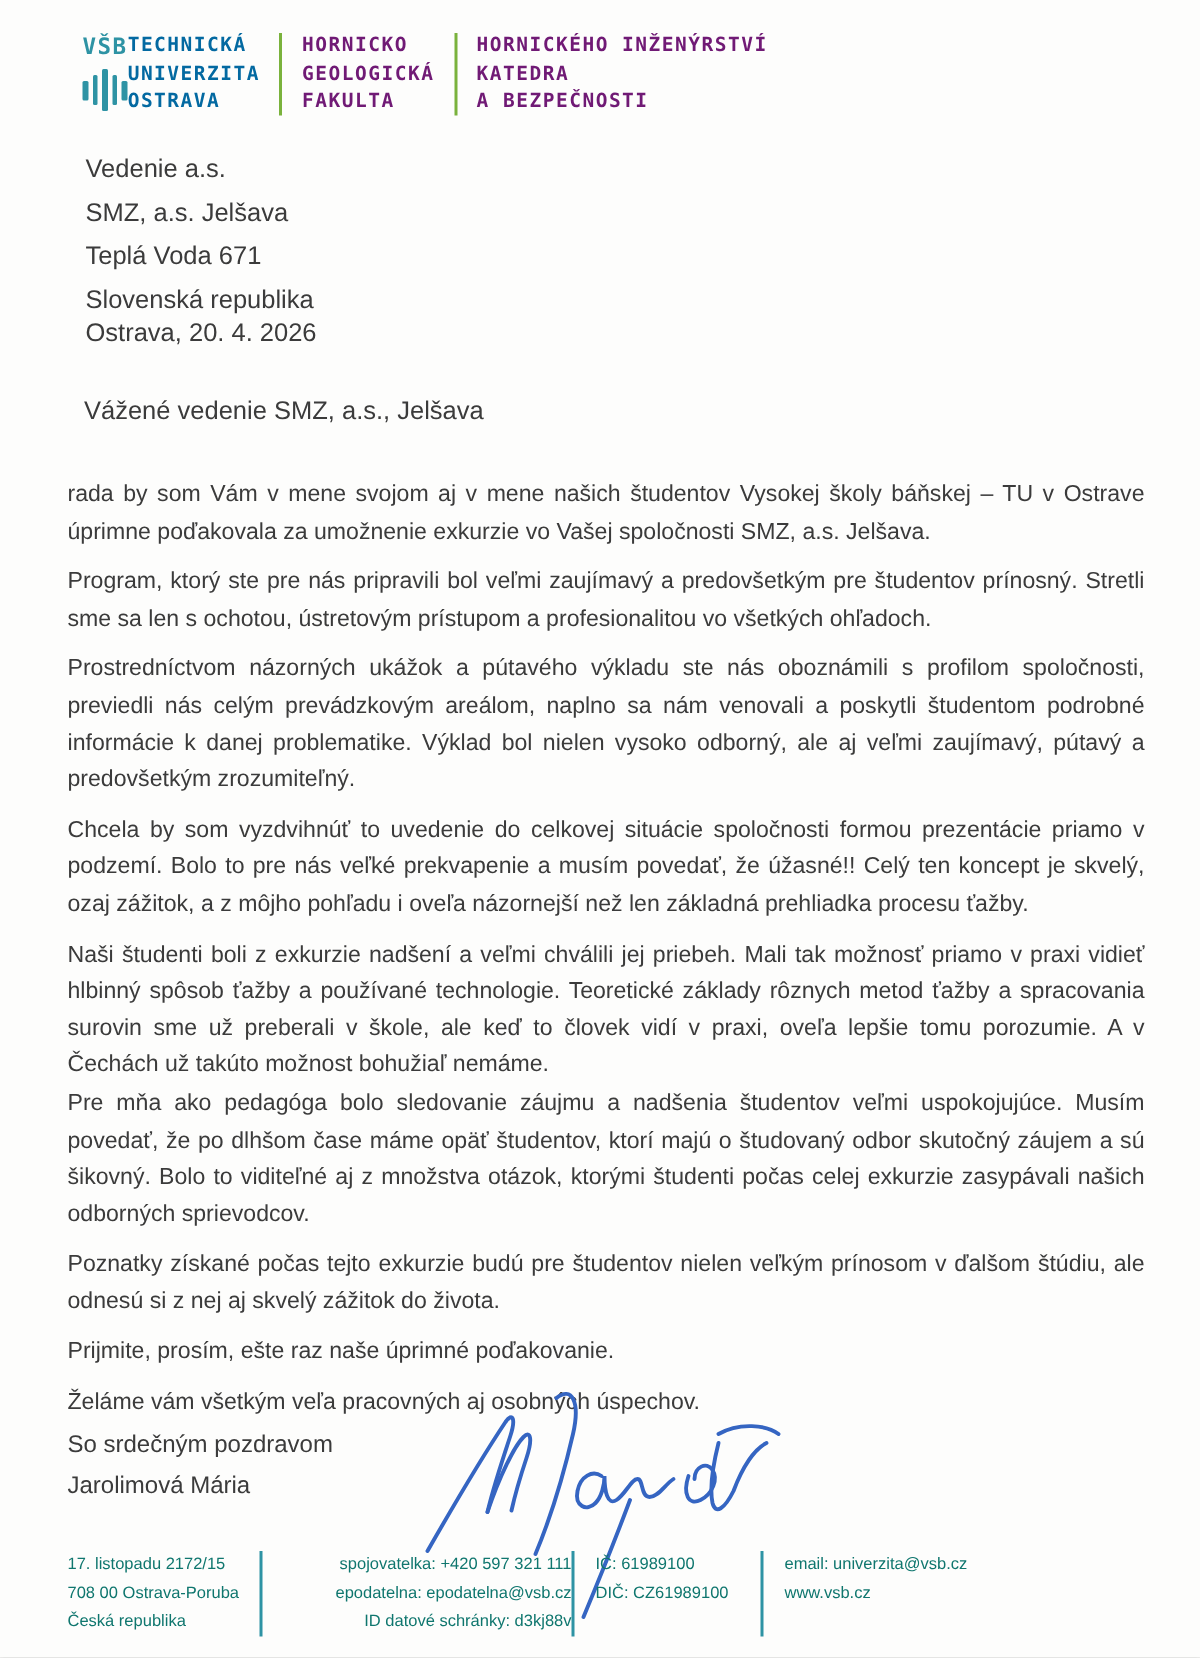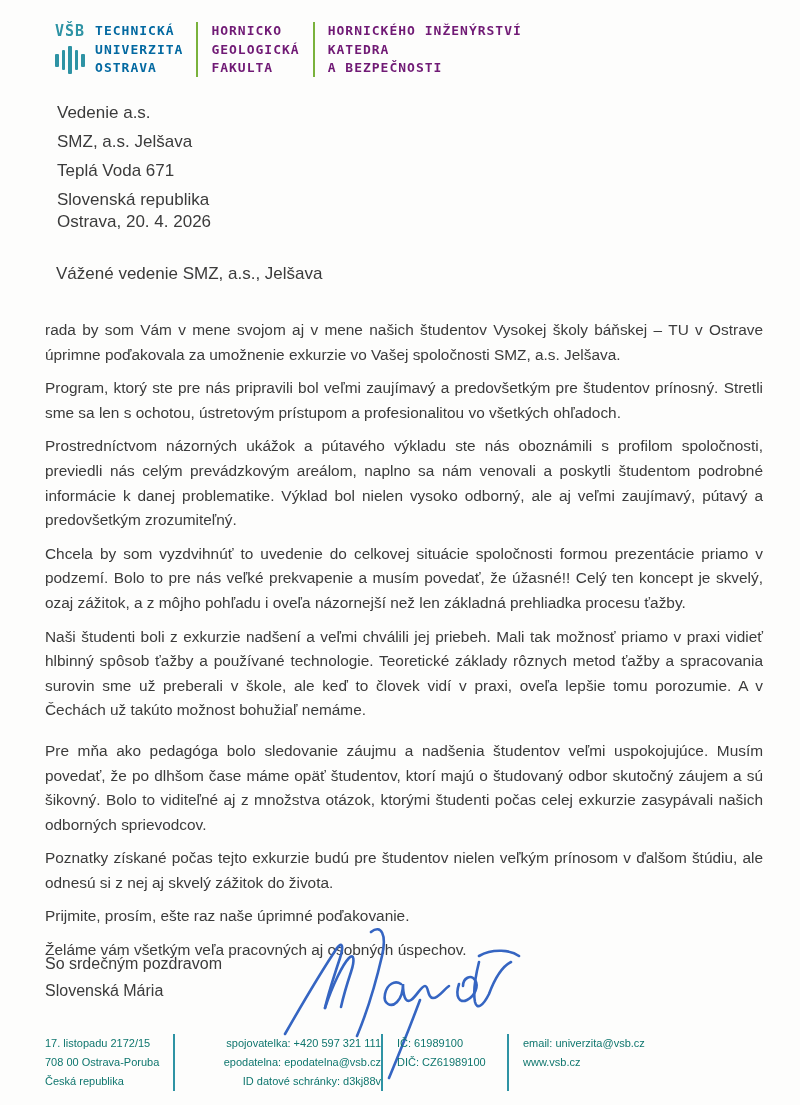--- a/index.html
+++ b/index.html
@@ -9,21 +9,21 @@
     margin:0 auto;
     background:#fdfdfc;
     font-family:"Liberation Sans", sans-serif;
     color:#3b3b3b;
     overflow:hidden;
     box-shadow:0 0 4px rgba(0,0,0,.25);
   }
 
   
   .letterhead { position:absolute; top:22px; left:55px; display:flex; align-items:flex-start; }
-  .logo-col { display:flex; flex-direction:column; margin-right:10px; }
+  .logo-col { display:flex; flex-direction:column; }
   .acronym {
     font-family:"DejaVu Sans Mono", monospace;
     font-weight:bold; font-size:15px; letter-spacing:1px;
     color:#2e93a4; line-height:18px;
   }
   .bars { display:flex; align-items:center; gap:3px; margin-top:4px; height:32px; }
   .bars span { width:3.5px; background:#2e93a4; display:block; border-radius:1px; }
   .bars span:nth-child(1){ height:13px; }
   .bars span:nth-child(2){ height:20px; }
   .bars span:nth-child(3){ height:28px; }
@@ -107,30 +107,30 @@
 
   <div class="dateline">Ostrava, 20. 4. 2026</div>
 
   <div class="salutation">Vážené vedenie SMZ, a.s., Jelšava</div>
 
   <div class="body-text">
     <p>rada by som Vám v mene svojom aj v mene našich študentov  Vysokej školy báňskej – TU v Ostrave úprimne poďakovala za umožnenie exkurzie vo Vašej spoločnosti SMZ, a.s. Jelšava.</p>
     <p>Program, ktorý ste pre nás pripravili bol veľmi zaujímavý a predovšetkým pre študentov  prínosný. Stretli sme sa len s ochotou, ústretovým prístupom a profesionalitou vo všetkých ohľadoch.</p>
     <p>Prostredníctvom názorných ukážok a pútavého výkladu ste nás oboznámili s profilom spoločnosti, previedli nás celým prevádzkovým areálom, naplno sa nám venovali a poskytli  študentom podrobné informácie k danej problematike. Výklad bol nielen vysoko odborný, ale aj veľmi zaujímavý, pútavý a predovšetkým zrozumiteľný.</p>
     <p>Chcela by som vyzdvihnúť to uvedenie do celkovej situácie spoločnosti formou prezentácie priamo v podzemí. Bolo to pre nás veľké prekvapenie a musím povedať, že úžasné!! Celý ten koncept je skvelý, ozaj zážitok, a z môjho pohľadu i oveľa názornejší než len základná prehliadka procesu ťažby.</p>
-    <p style="margin-bottom:16px">Naši študenti boli z exkurzie nadšení a veľmi chválili jej priebeh. Mali tak možnosť priamo v praxi vidieť hlbinný spôsob ťažby a používané  technologie. Teoretické základy rôznych metod ťažby a spracovania surovin sme už preberali v škole, ale keď to človek vidí v praxi, oveľa lepšie tomu porozumie. A v Čechách už takúto možnost bohužiaľ nemáme.</p>
+    <p style="margin-bottom:1px">Naši študenti boli z exkurzie nadšení a veľmi chválili jej priebeh. Mali tak možnosť priamo v praxi vidieť hlbinný spôsob ťažby a používané  technologie. Teoretické základy rôznych metod ťažby a spracovania surovin sme už preberali v škole, ale keď to človek vidí v praxi, oveľa lepšie tomu porozumie. A v Čechách už takúto možnost bohužiaľ nemáme.</p>
     <p class="no-gap">Pre mňa ako pedagóga bolo sledovanie záujmu a nadšenia študentov veľmi uspokojujúce. Musím povedať, že po dlhšom čase máme opäť študentov, ktorí majú o študovaný odbor skutočný záujem a sú šikovný. Bolo to viditeľné aj z množstva otázok, ktorými  študenti počas celej exkurzie zasypávali našich odborných sprievodcov.</p>
     <p>Poznatky získané počas tejto exkurzie budú pre študentov nielen veľkým prínosom v ďalšom štúdiu, ale odnesú si z nej aj skvelý zážitok do života.</p>
     <p>Prijmite, prosím, ešte raz naše úprimné poďakovanie.</p>
     <p>Želáme vám všetkým veľa pracovných aj osobných úspechov.</p>
   </div>
 
   <div class="closing">
     <div>So srdečným pozdravom</div>
-    <div>Slovenská Mária</div>
+    <div>Jarolimová Mária</div>
   </div>
 
   <svg class="sig-svg" width="240" height="160" viewBox="0 0 240 160">
     <path d="M2,112 C18,84 42,44 54,26 C59,19 61,24 57,36 C52,51 45,73 42,86"></path>
     <path d="M42,86 C50,62 60,42 66,36 C71,31 72,38 68,50 C64,62 60,76 58,85"></path>
     <path d="M88,10 C98,2 104,12 99,34 C93,60 84,90 74,114"></path>
     <path d="M118,62 C112,58 104,62 102,72 C100,82 108,86 114,80 C118,76 120,68 120,62 C120,72 122,82 128,78 C134,74 138,64 142,64 C146,64 144,76 150,76 C156,76 160,68 166,64"></path>
     <path d="M176,62 C172,74 176,82 184,78 C192,74 196,64 192,58 C188,52 180,56 180,64"></path>
     <path d="M196,40 C192,56 190,70 192,80 C194,88 200,84 206,72 C212,56 220,44 228,40"></path>
     <path d="M196,34 C210,26 228,28 236,34"></path>

